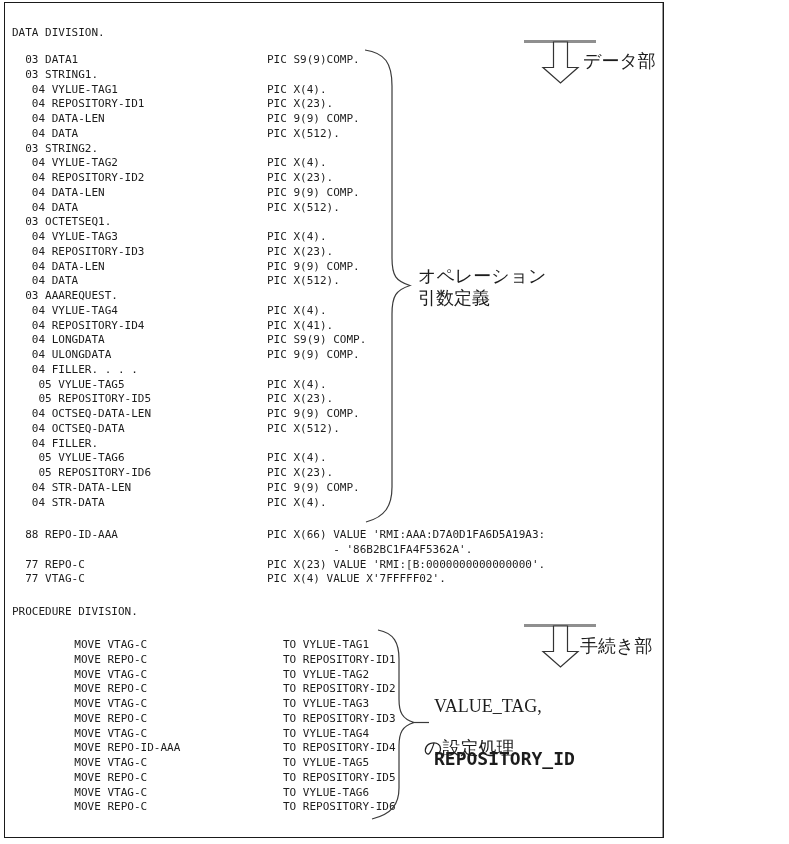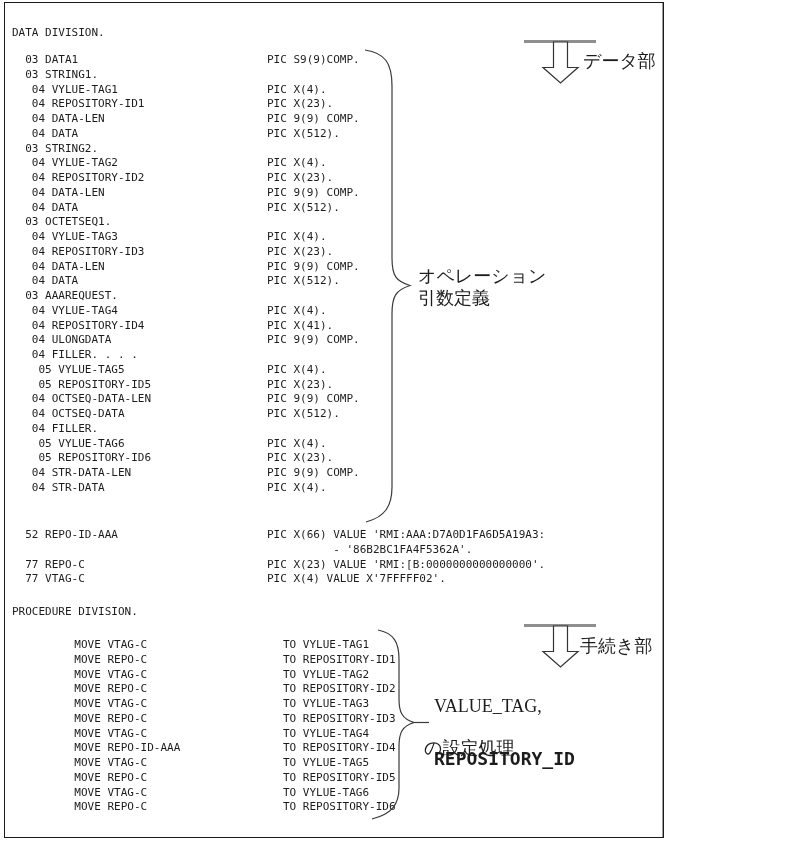--- a/index.html
+++ b/index.html
@@ -97,20 +97,24 @@
       </div>
       <div class="row">
         <span class="c1">   04 VYLUE-TAG4</span>
         <span class="c2">PIC X(4).</span>
       </div>
       <div class="row">
         <span class="c1">   04 REPOSITORY-ID4</span>
         <span class="c2">PIC X(41).</span>
       </div>
       <div class="row">
+        <span class="c1">   04 LONGDATA</span>
+        <span class="c2">PIC S9(9) COMP.</span>
+      </div>
+      <div class="row">
         <span class="c1">   04 ULONGDATA</span>
         <span class="c2">PIC 9(9) COMP.</span>
       </div>
       <div class="row">
         <span class="c1">   04 FILLER. . . .</span>
         <span class="c2"></span>
       </div>
       <div class="row">
         <span class="c1">    05 VYLUE-TAG5</span>
         <span class="c2">PIC X(4).</span>
@@ -145,21 +149,21 @@
       </div>
       <div class="row">
         <span class="c1">   04 STR-DATA</span>
         <span class="c2">PIC X(4).</span>
       </div>
     </div>
 
   <div class="code-block" style="top:528px;left:0;width:660px;">
 
   <div class="row">
-        <span class="c1">  52 REPO-ID-AAA</span>
+        <span class="c1">  88 REPO-ID-AAA</span>
         <span class="c2">PIC X(66) VALUE 'RMI:AAA:D7A0D1FA6D5A19A3:</span>
       </div>
       <div class="row">
         <span class="c1"></span>
         <span class="c2">          - '86B2BC1FA4F5362A'.</span>
       </div>
       <div class="row">
         <span class="c1">  77 REPO-C</span>
         <span class="c2">PIC X(23) VALUE 'RMI:[B:0000000000000000'.</span>
       </div>

